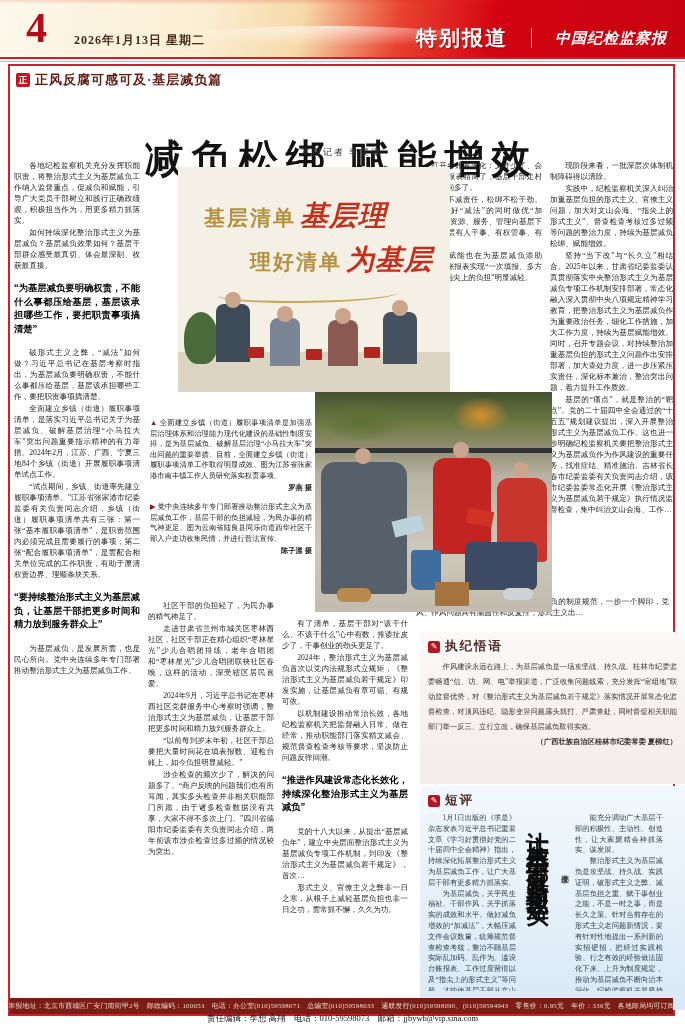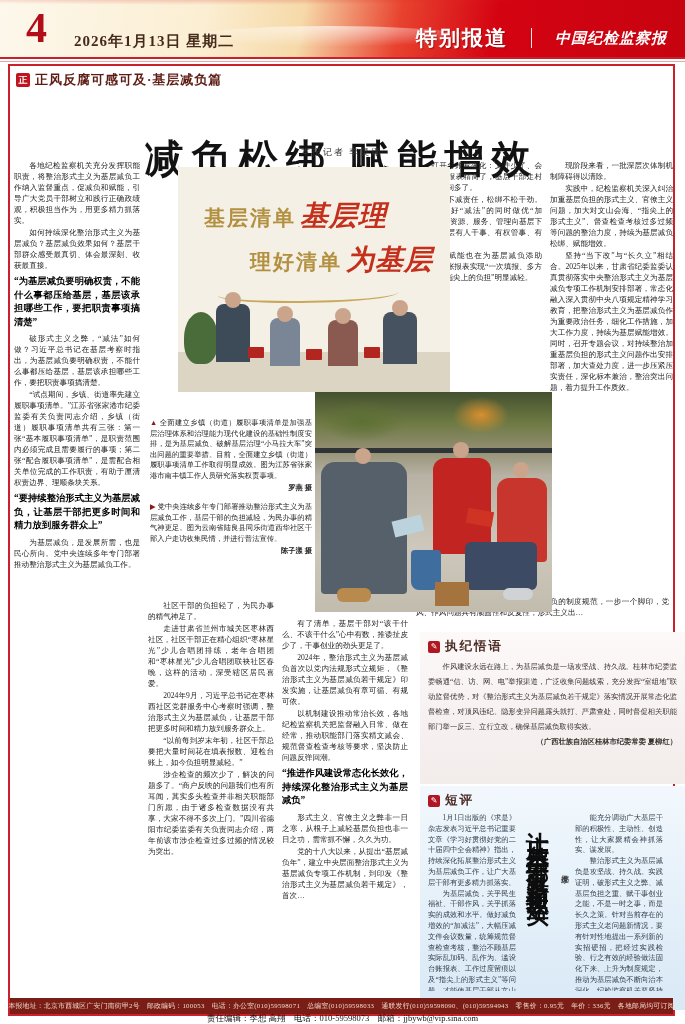--- a/index.html
+++ b/index.html
@@ -7,40 +7,40 @@
   .abs{position:absolute;}
   
   #header{position:absolute;left:0;top:0;width:685px;height:57px;
     background:linear-gradient(100deg,#fdf8ec 0%,#fbeed2 30%,#f6d9a8 44%,#e8432f 58%,#d40312 72%,#c70310 100%);
     border-bottom:2px solid #c9202a;overflow:hidden;}
   #header:after{content:"";position:absolute;left:0;top:0;width:100%;height:14px;
     background:radial-gradient(120% 160% at 30% -60%,rgba(210,40,30,.55),rgba(210,40,30,0) 60%);}
   #header .swoosh{position:absolute;left:120px;top:26px;width:420px;height:60px;border-radius:50%;
     background:radial-gradient(60% 50% at 50% 0%,rgba(255,255,255,.65),rgba(255,255,255,0) 70%);}
   #page-num{position:absolute;left:26px;top:4px;font-size:42px;font-weight:bold;color:#b30d1a;}
-  #page-date{position:absolute;left:74px;top:32px;font-size:15px;font-weight:bold;color:#45291a;letter-spacing:1px;}
+  #page-date{position:absolute;left:74px;top:32px;font-size:12px;font-weight:bold;color:#45291a;letter-spacing:1px;}
   #masthead{position:absolute;right:18px;top:24px;color:#fff;display:flex;align-items:center;gap:23px;}
   #masthead .sec{font-size:21px;font-weight:bold;letter-spacing:2px;text-shadow:1px 1px 1px rgba(120,0,0,.6);}
   #masthead .bar{width:1px;height:20px;background:#fff;opacity:.9;}
   #masthead .paper{font-size:15px;font-weight:bold;font-style:italic;letter-spacing:1px;}
   #header-rule2{position:absolute;left:0;top:61px;width:685px;height:1px;background:#e5a9a9;}
   
   #frame{position:absolute;left:8px;top:64px;width:663px;height:948px;border:2px solid #c9222a;background:#fff;}
   
   #kicker{position:absolute;left:6px;top:5px;display:flex;align-items:center;gap:5px;}
   #kicker .seal{width:14px;height:14px;background:#c01520;color:#fff;font-size:9px;line-height:14px;
     text-align:center;border-radius:2px;font-weight:bold;}
   #kicker .ktext{font-size:13px;color:#5e1d14;font-weight:bold;letter-spacing:1px;}
   #headline{position:absolute;left:0;top:26px;width:100%;text-align:center;font-size:39px;font-weight:bold;
     color:#121212;letter-spacing:8px;margin-top:40px;}
   #byline{position:absolute;left:0;top:80px;width:100%;text-align:center;font-size:9px;color:#333;letter-spacing:2px;}
   
   .textcol{font-size:7.6px;line-height:11px;text-align:justify;color:#1c1c1c;overflow:hidden;}
   .textcol .para{text-indent:2em;margin:0 0 1px 0;}
-  .textcol .quote{font-weight:bold;font-size:9.3px;line-height:13.5px;margin:4px 0;text-indent:0;color:#000;}
+  .textcol .quote{font-weight:bold;font-size:9.3px;line-height:13.5px;margin:11px 0;text-indent:0;color:#000;}
   
   #photo1{left:138px;top:101px;width:272px;height:225px;background:#f4f0e6;overflow:hidden;margin-left:30px;}
   #photo1 .w1{position:absolute;left:26px;top:30px;white-space:nowrap;}
   #photo1 .w2{position:absolute;left:72px;top:74px;white-space:nowrap;}
   .gold{font-size:21px;font-weight:bold;color:#b3903f;letter-spacing:2px;}
   .redcal{font-size:28px;font-weight:bold;color:#c5301c;font-style:italic;letter-spacing:1px;}
   #photo1 .swash{position:absolute;left:40px;top:118px;width:180px;height:16px;
     border-bottom:2px solid #c9a85c;border-radius:0 0 60% 40%;}
   #photo1 .table{position:absolute;left:0;bottom:0;width:100%;height:40px;background:#ddd5c4;}
   #photo1 .plant{position:absolute;left:6px;bottom:28px;width:34px;height:52px;background:#4a6b3a;border-radius:50% 50% 40% 40%;}
@@ -114,56 +114,58 @@
   </div>
 
   <div id="headline">减负松绑  赋能增效</div>
   <div id="byline">本报记者 李灵娜</div>
 
   <div class="abs textcol" style="left:4px;top:94px;width:126px;height:836px;">
       <div class="para">各地纪检监察机关充分发挥职能职责，将整治形式主义为基层减负工作纳入监督重点，促减负和赋能，引导广大党员干部树立和践行正确政绩观，积极担当作为，用更多精力抓落实。</div>
       <div class="para">如何持续深化整治形式主义为基层减负？基层减负效果如何？基层干部群众感受最真切、体会最深刻、收获最直接。</div>
       <div class="quote">“为基层减负要明确权责，不能什么事都压给基层，基层该承担哪些工作，要把职责事项搞清楚”</div>
       <div class="para">破形式主义之弊，“减法”如何做？习近平总书记在基层考察时指出，为基层减负要明确权责，不能什么事都压给基层，基层该承担哪些工作，要把职责事项搞清楚。</div>
+      <div class="para">全面建立乡镇（街道）履职事项清单，是落实习近平总书记关于为基层减负、破解基层治理“小马拉大车”突出问题重要指示精神的有力举措。2024年2月，江苏、广西、宁夏三地84个乡镇（街道）开展履职事项清单试点工作。</div>
       <div class="para">“试点期间，乡镇、街道率先建立履职事项清单。”江苏省张家港市纪委监委有关负责同志介绍，乡镇（街道）履职事项清单共有三张：第一张“基本履职事项清单”，是职责范围内必须完成且需要履行的事项；第二张“配合履职事项清单”，是需配合相关单位完成的工作职责，有助于厘清权责边界、理顺条块关系。</div>
       <div class="quote">“要持续整治形式主义为基层减负，让基层干部把更多时间和精力放到服务群众上”</div>
       <div class="para">为基层减负，是发展所需，也是民心所向。党中央连续多年专门部署推动整治形式主义为基层减负工作。</div>
     </div>
 
   <div class="abs textcol" style="left:138px;top:534px;width:126px;height:396px;">
       <div class="para">社区干部的负担轻了，为民办事的精气神足了。</div>
       <div class="para">走进甘肃省兰州市城关区枣林西社区，社区干部正在精心组织“枣林星光”少儿合唱团排练，老年合唱团和“枣林星光”少儿合唱团联袂社区春晚，这样的活动，深受辖区居民喜爱。</div>
       <div class="para">2024年9月，习近平总书记在枣林西社区党群服务中心考察时强调，整治形式主义为基层减负，让基层干部把更多时间和精力放到服务群众上。</div>
       <div class="para">“以前每到岁末年初，社区干部总要把大量时间花在填表报数、迎检台账上，如今负担明显减轻。”</div>
       <div class="para">涉企检查的频次少了，解决的问题多了。“商户反映的问题我们也有所耳闻，其实多头检查并非相关职能部门所愿，由于诸多检查数据没有共享，大家不得不多次上门。”四川省德阳市纪委监委有关负责同志介绍，两年前该市涉企检查过多过频的情况较为突出。</div>
     </div>
 
   <div class="abs textcol" style="left:272px;top:552px;width:126px;height:378px;">
       <div class="para">有了清单，基层干部对“该干什么、不该干什么”心中有数，推诿扯皮少了，干事创业的劲头更足了。</div>
       <div class="para">2024年，整治形式主义为基层减负首次以党内法规形式立规矩，《整治形式主义为基层减负若干规定》印发实施，让基层减负有章可循、有规可依。</div>
       <div class="para">以机制建设推动常治长效，各地纪检监察机关把监督融入日常、做在经常，推动职能部门落实精文减会、规范督查检查考核等要求，坚决防止问题反弹回潮。</div>
       <div class="quote">“推进作风建设常态化长效化，持续深化整治形式主义为基层减负”</div>
+      <div class="para">党的十八大以来，从提出“基层减负年”，建立中央层面整治形式主义为基层减负专项工作机制，到印发《整治形式主义为基层减负若干规定》，首次…</div>
       <div class="para">形式主义、官僚主义之弊非一日之寒，从根子上减轻基层负担也非一日之功，需常抓不懈，久久为功。</div>
-      <div class="para">党的十八大以来，从提出“基层减负年”，建立中央层面整治形式主义为基层减负专项工作机制，到印发《整治形式主义为基层减负若干规定》，首次…</div>
     </div>
 
   <div class="abs textcol" style="left:406px;top:94px;width:126px;height:230px;">
       <div class="para">打开台账看变化：文件少了、会议短了、报表精简了，基层干部走村入户的时间多了。</div>
       <div class="para">减负不减责任，松绑不松干劲。各地在做好“减法”的同时做优“加法”，推动资源、服务、管理向基层下沉，让基层有人干事、有权管事、有钱办事。</div>
       <div class="para">数字赋能也在为基层减负添助力，一张张报表实现“一次填报、多方共享”，“指尖上的负担”明显减轻。</div>
     </div>
 
   <div class="abs textcol" style="left:406px;top:530px;width:253px;height:34px;">
       <div class="para">以党内法规形式制定出台为基层减负的制度规范，一步一个脚印，党风、作风问题具有顽固性和反复性，形式主义出…</div>
     </div>
 
   <div class="abs textcol" style="left:540px;top:94px;width:123px;height:434px;">
       <div class="para">现阶段来看，一批深层次体制机制障碍得以清除。</div>
       <div class="para">实践中，纪检监察机关深入纠治加重基层负担的形式主义、官僚主义问题，加大对文山会海、“指尖上的形式主义”、督查检查考核过多过频等问题的整治力度，持续为基层减负松绑、赋能增效。</div>
       <div class="para">坚持“当下改”与“长久立”相结合。2025年以来，甘肃省纪委监委认真贯彻落实中央整治形式主义为基层减负专项工作机制安排部署，常态化融入深入贯彻中央八项规定精神学习教育，把整治形式主义为基层减负作为重要政治任务，细化工作措施，加大工作力度，持续为基层赋能增效。同时，召开专题会议，对持续整治加重基层负担的形式主义问题作出安排部署，加大查处力度，进一步压紧压实责任，深化标本兼治，整治突出问题，着力提升工作质效。</div>
+      <div class="para">基层的“痛点”，就是整治的“靶点”。党的二十届四中全会通过的“十五五”规划建议提出，深入开展整治形式主义为基层减负工作。这也进一步明确纪检监察机关要把整治形式主义为基层减负作为作风建设的重要任务，找准症结、精准施治。吉林省长春市纪委监委有关负责同志介绍，该市纪委监委常态化开展《整治形式主义为基层减负若干规定》执行情况监督检查，集中纠治文山会海、工作…</div>
     </div>
 
   <div id="photo1" class="abs">
     <div class="w1">
       <span class="gold">基层清单</span>
       <span class="redcal">基层理</span>
     </div>
     <div class="w2">
       <span class="gold">理好清单</span>
       <span class="redcal">为基层</span>

